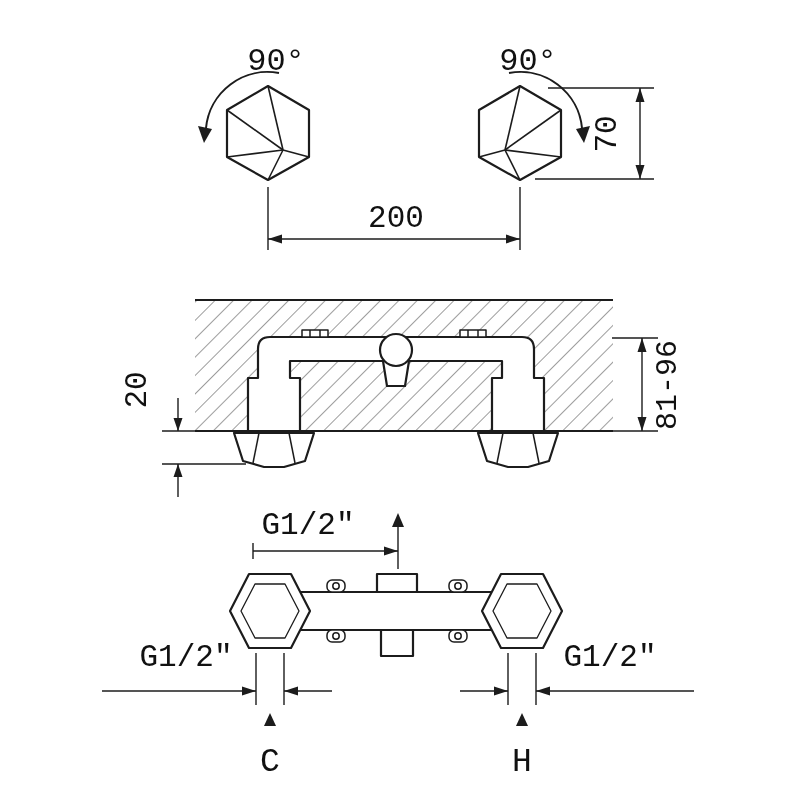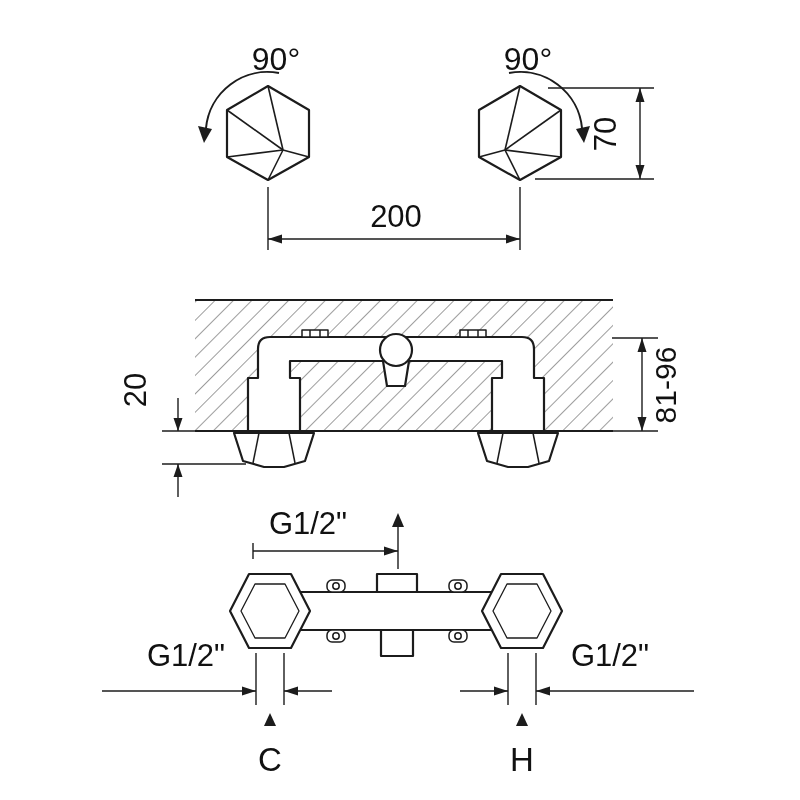--- a/index.html
+++ b/index.html
@@ -1,18 +1,18 @@
 <!DOCTYPE html>
 <html><head>
 <meta charset="utf-8">
 <style>
   html,body{margin:0;padding:0;background:#ffffff;}
   .canvas{
     width:800px;height:800px;background:#ffffff;position:relative;overflow:hidden;
-    font-family:Liberation Sans, sans-serif;
+    font-family:Liberation Mono, monospace;
   }
   svg text{fill:#111111;}
 </style>
 </head>
 <body>
 
 <div class="canvas">
 <svg width="800" height="800" viewBox="0 0 800 800">
   <defs>
     <pattern id="hatch" width="13" height="13" patternUnits="userSpaceOnUse" patternTransform="rotate(45)">

